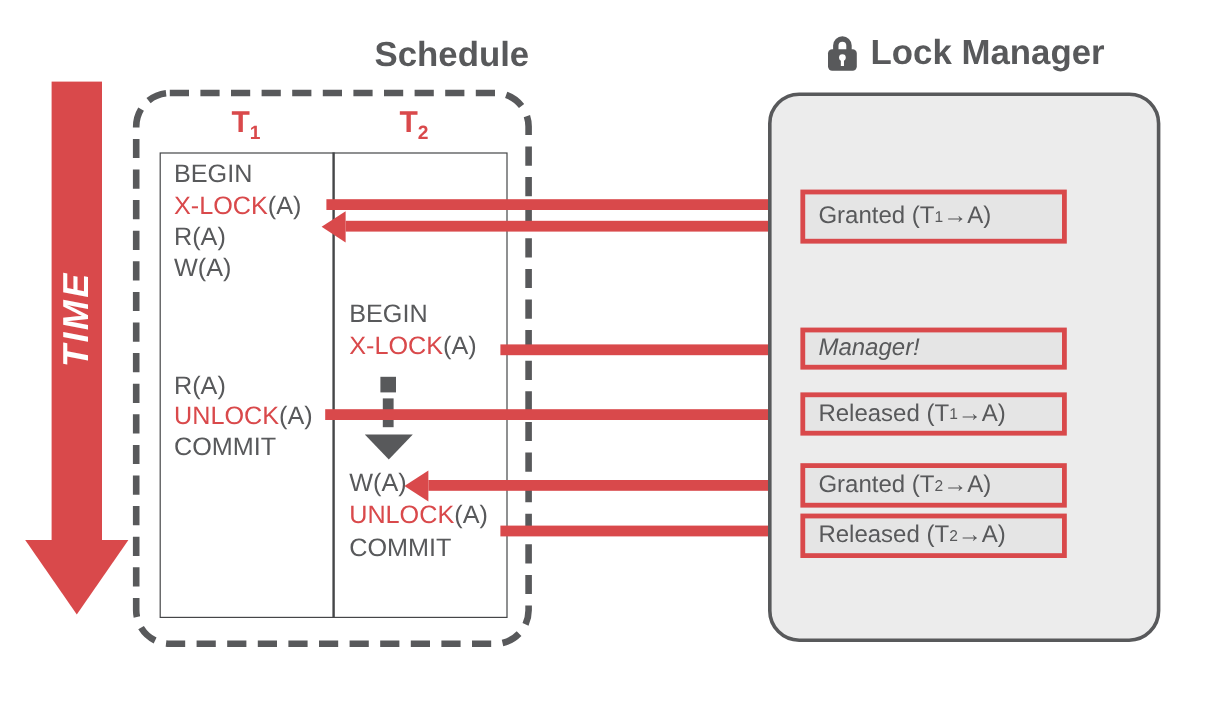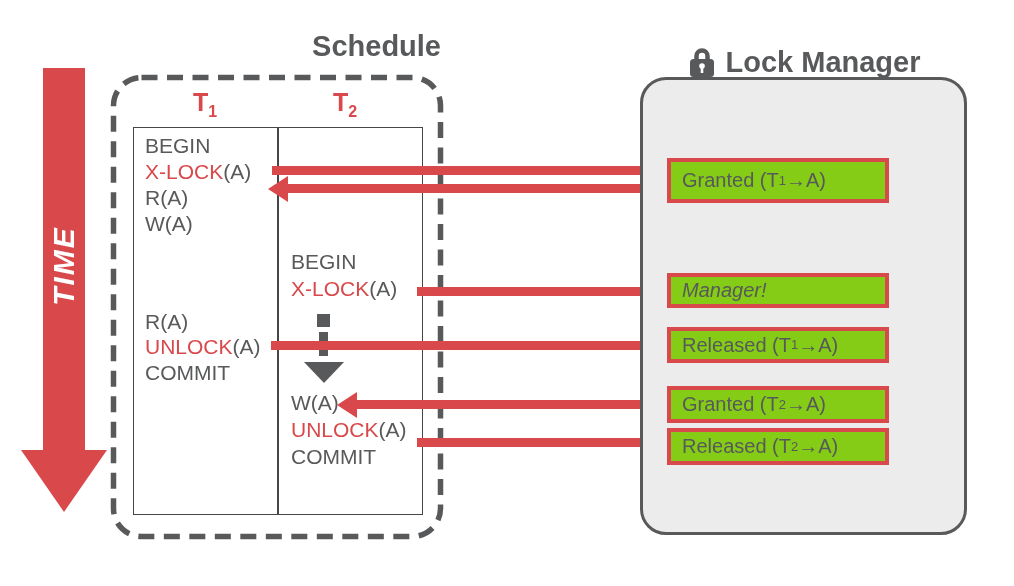--- a/index.html
+++ b/index.html
@@ -46,25 +46,25 @@
   
   .shaft{position:absolute;height:9px;background:var(--red);}
   .head-r{position:absolute;width:0;height:0;
     border-top:13px solid transparent;border-bottom:13px solid transparent;
     border-left:20px solid var(--red);}
   .head-l{position:absolute;width:0;height:0;
     border-top:13px solid transparent;border-bottom:13px solid transparent;
     border-right:20px solid var(--red);}
   
   .lm-header{position:absolute;left:640px;top:28px;width:327px;
-    display:flex;justify-content:center;align-items:center;gap:9px;margin-top:18px;}
+    display:flex;justify-content:center;align-items:center;gap:9px;}
   .lm-title{font-size:29px;font-weight:bold;color:var(--gray);}
   .lm-panel{position:absolute;left:640px;top:77px;width:327px;height:458px;
     background:var(--panel);border:3px solid var(--gray);border-radius:26px;box-sizing:border-box;}
-  .lm-box{position:absolute;left:667px;width:222px;background:#84cc16;
+  .lm-box{position:absolute;left:667px;width:222px;background:#e5e5e5;
     border:4px solid var(--red);box-sizing:border-box;
     display:flex;align-items:center;padding-left:11px;
     font-size:20px;white-space:pre;}
   .lm-box sub{font-size:13px;line-height:0;}
   .italic{font-style:italic;}
 </style>
 </head>
 <body>
 
 <div id="stage">

